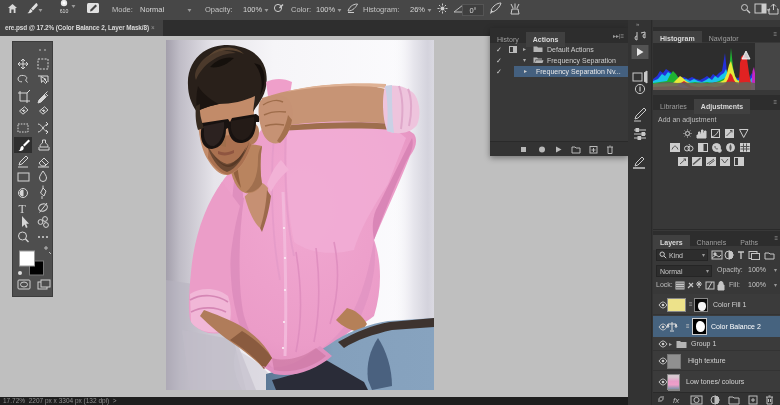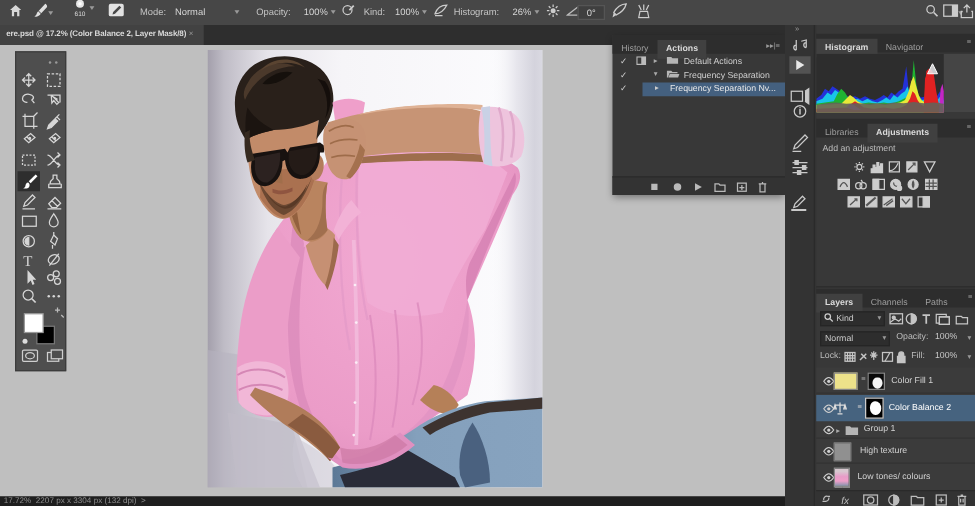--- a/index.html
+++ b/index.html
@@ -49,21 +49,21 @@
     <span class="it" style="left:112px;color:#c4c4c4">Mode:</span>
     <span class="it" style="left:140px;color:#d6d6d6">Normal</span>
       <span class="it ddarrow" style="left:188px;top:0">▾</span>
     <span class="it" style="left:205px;color:#c4c4c4">Opacity:</span>
     <span class="it" style="left:243px;color:#d6d6d6">100%</span>
       <span class="it ddarrow" style="left:265px;top:0">▾</span>
     <span class="it" style="left:273px"><svg width="12" height="12" viewBox="0 0 12 12" style="vertical-align:-2px">
           <circle cx="5" cy="6" r="3.6" fill="none" stroke="#ccc"></circle>
           <path d="M9.5 2 L6 5.5 L7 6.5 L10.5 3 Z" fill="#ccc"></path>
         </svg></span>
-    <span class="it" style="left:291px;color:#c4c4c4">Kind:</span>
+    <span class="it" style="left:291px;color:#c4c4c4">Color:</span>
     <span class="it" style="left:316px;color:#d6d6d6">100%</span>
       <span class="it ddarrow" style="left:338px;top:0">▾</span>
     <span class="it" style="left:346px"><svg width="13" height="12" viewBox="0 0 13 12" style="vertical-align:-2px">
           <path d="M2 9 C4 3 9 2 11.5 2 C10 5 7 9 2 9 Z" fill="none" stroke="#ccc"></path>
           <path d="M2 10.5 H8" stroke="#ccc"></path>
         </svg></span>
     <span class="it" style="left:363px;color:#c4c4c4">Histogram:</span>
     <span class="it" style="left:410px;color:#d6d6d6">26%</span>
       <span class="it ddarrow" style="left:428px;top:0">▾</span>
     <span class="it" style="left:437px"><svg width="11" height="11" viewBox="0 0 11 11" style="vertical-align:-2px">

